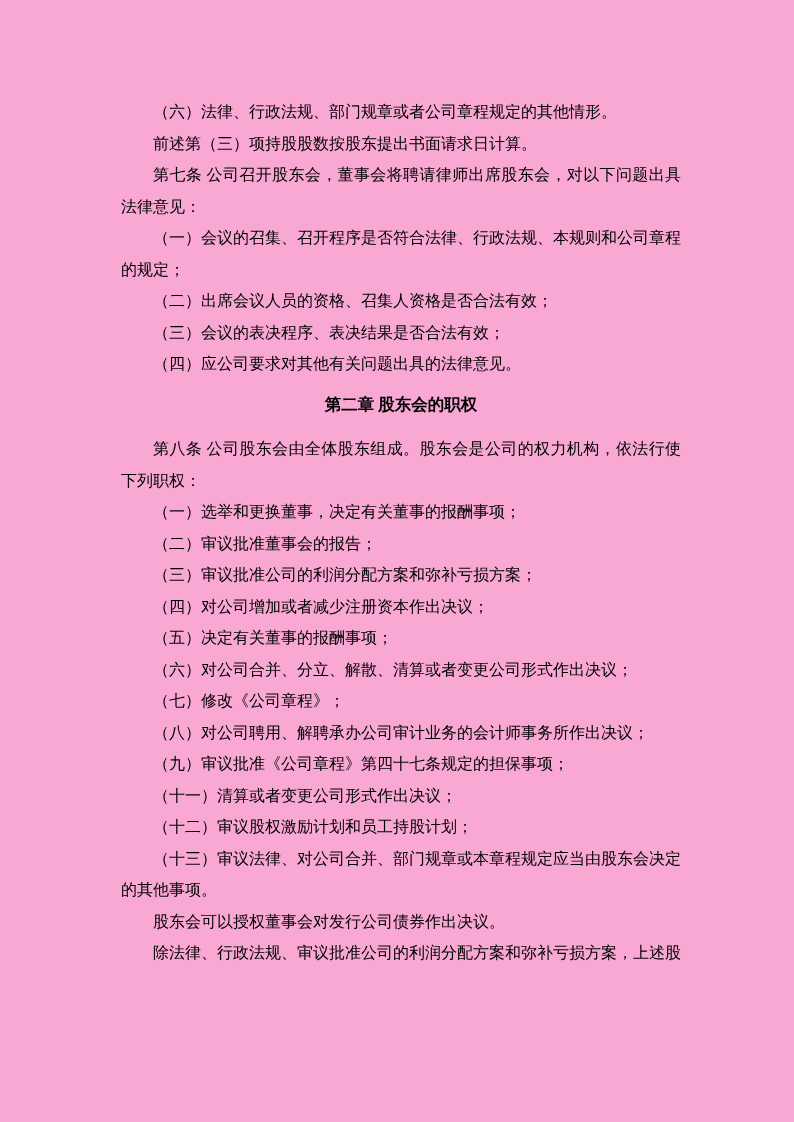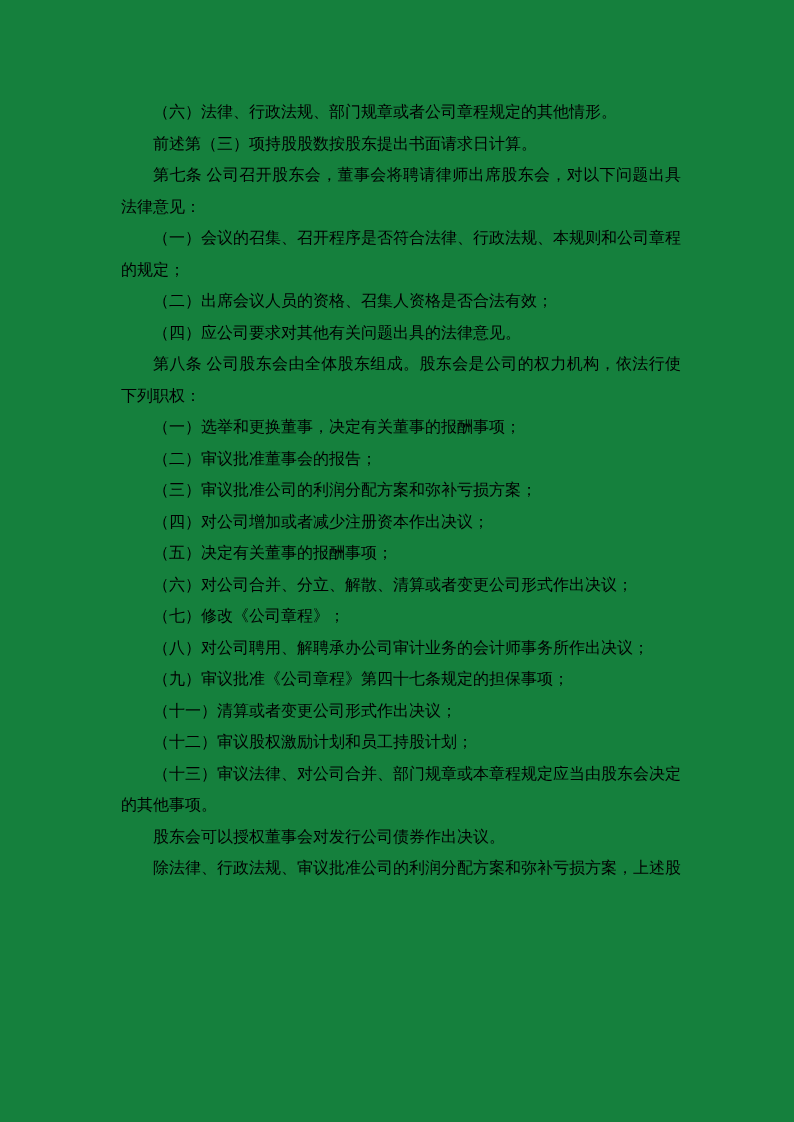--- a/index.html
+++ b/index.html
@@ -9,21 +9,21 @@
   body {
     width: 794px;
     height: 1122px;
     background: #e8e8e8;
     font-family: "Liberation Serif", "DejaVu Serif", serif;
   }
   .page {
     position: relative;
     width: 794px;
     height: 1122px;
-    background: #15803d;
+    background: #f9a8d4;
     color: #000000;
     overflow: hidden;
   }
   .content {
     position: absolute;
     left: 121px;
     top: 96px;
     width: 560px;
   }
   .content p {
@@ -53,21 +53,23 @@
 </head>
 <body>
 
 <div class="page">
   <div class="content">
       <p class="body-para">（六）法律、行政法规、部门规章或者公司章程规定的其他情形。</p>
       <p class="body-para">前述第（三）项持股股数按股东提出书面请求日计算。</p>
       <p class="body-para"><b class="article-no">第七条</b> 公司召开股东会，董事会将聘请律师出席股东会，对以下问题出具法律意见：</p>
       <p class="body-para">（一）会议的召集、召开程序是否符合法律、行政法规、本规则和公司章程的规定；</p>
       <p class="body-para">（二）出席会议人员的资格、召集人资格是否合法有效；</p>
+      <p class="body-para">（三）会议的表决程序、表决结果是否合法有效；</p>
       <p class="body-para">（四）应公司要求对其他有关问题出具的法律意见。</p>
+      <p class="chapter-heading">第二章 股东会的职权</p>
       <p class="body-para"><b class="article-no">第八条</b> 公司股东会由全体股东组成。股东会是公司的权力机构，依法行使下列职权：</p>
       <p class="body-para">（一）选举和更换董事，决定有关董事的报酬事项；</p>
       <p class="body-para">（二）审议批准董事会的报告；</p>
       <p class="body-para">（三）审议批准公司的利润分配方案和弥补亏损方案；</p>
       <p class="body-para">（四）对公司增加或者减少注册资本作出决议；</p>
       <p class="body-para">（五）决定有关董事的报酬事项；</p>
       <p class="body-para">（六）对公司合并、分立、解散、清算或者变更公司形式作出决议；</p>
       <p class="body-para">（七）修改《公司章程》；</p>
       <p class="body-para">（八）对公司聘用、解聘承办公司审计业务的会计师事务所作出决议；</p>
       <p class="body-para">（九）审议批准《公司章程》第四十七条规定的担保事项；</p>

